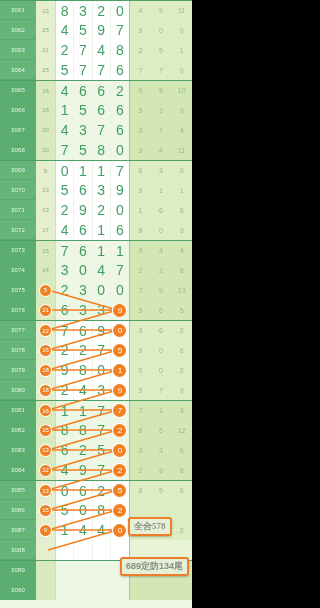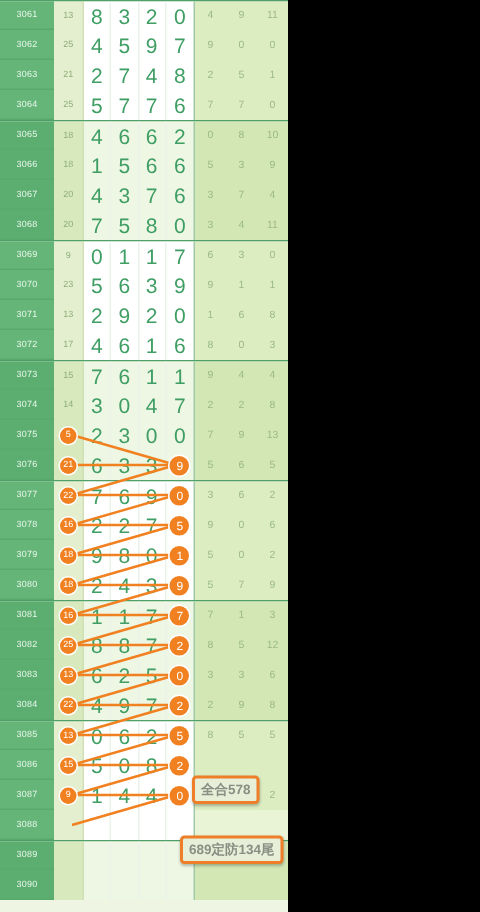--- a/index.html
+++ b/index.html
@@ -608,16 +608,16 @@
       <line x1="48" y1="470" x2="117.25" y2="470" stroke="#f08020" stroke-width="1.6"></line>
       <line x1="48" y1="490" x2="117.25" y2="470" stroke="#f08020" stroke-width="1.6"></line>
       <line x1="48" y1="490" x2="117.25" y2="490" stroke="#f08020" stroke-width="1.6"></line>
       <line x1="48" y1="510" x2="117.25" y2="490" stroke="#f08020" stroke-width="1.6"></line>
       <line x1="48" y1="510" x2="117.25" y2="510" stroke="#f08020" stroke-width="1.6"></line>
       <line x1="48" y1="530" x2="117.25" y2="510" stroke="#f08020" stroke-width="1.6"></line>
       <line x1="48" y1="530" x2="117.25" y2="530" stroke="#f08020" stroke-width="1.6"></line>
       <line x1="48" y1="550" x2="117.25" y2="530" stroke="#f08020" stroke-width="1.6"></line>
     </svg>
   <div id="tags">
-      <div class="tag" style="top: 517px; left: 128px;">全合578</div>
+      <div class="tag" style="top: 517px; left: 128px; font-family: Liberation Serif, serif;">全合578</div>
       <div class="tag" style="top: 557px; left: 120px;">689定防134尾</div>
     </div>
 </div>
 
 </body></html>

